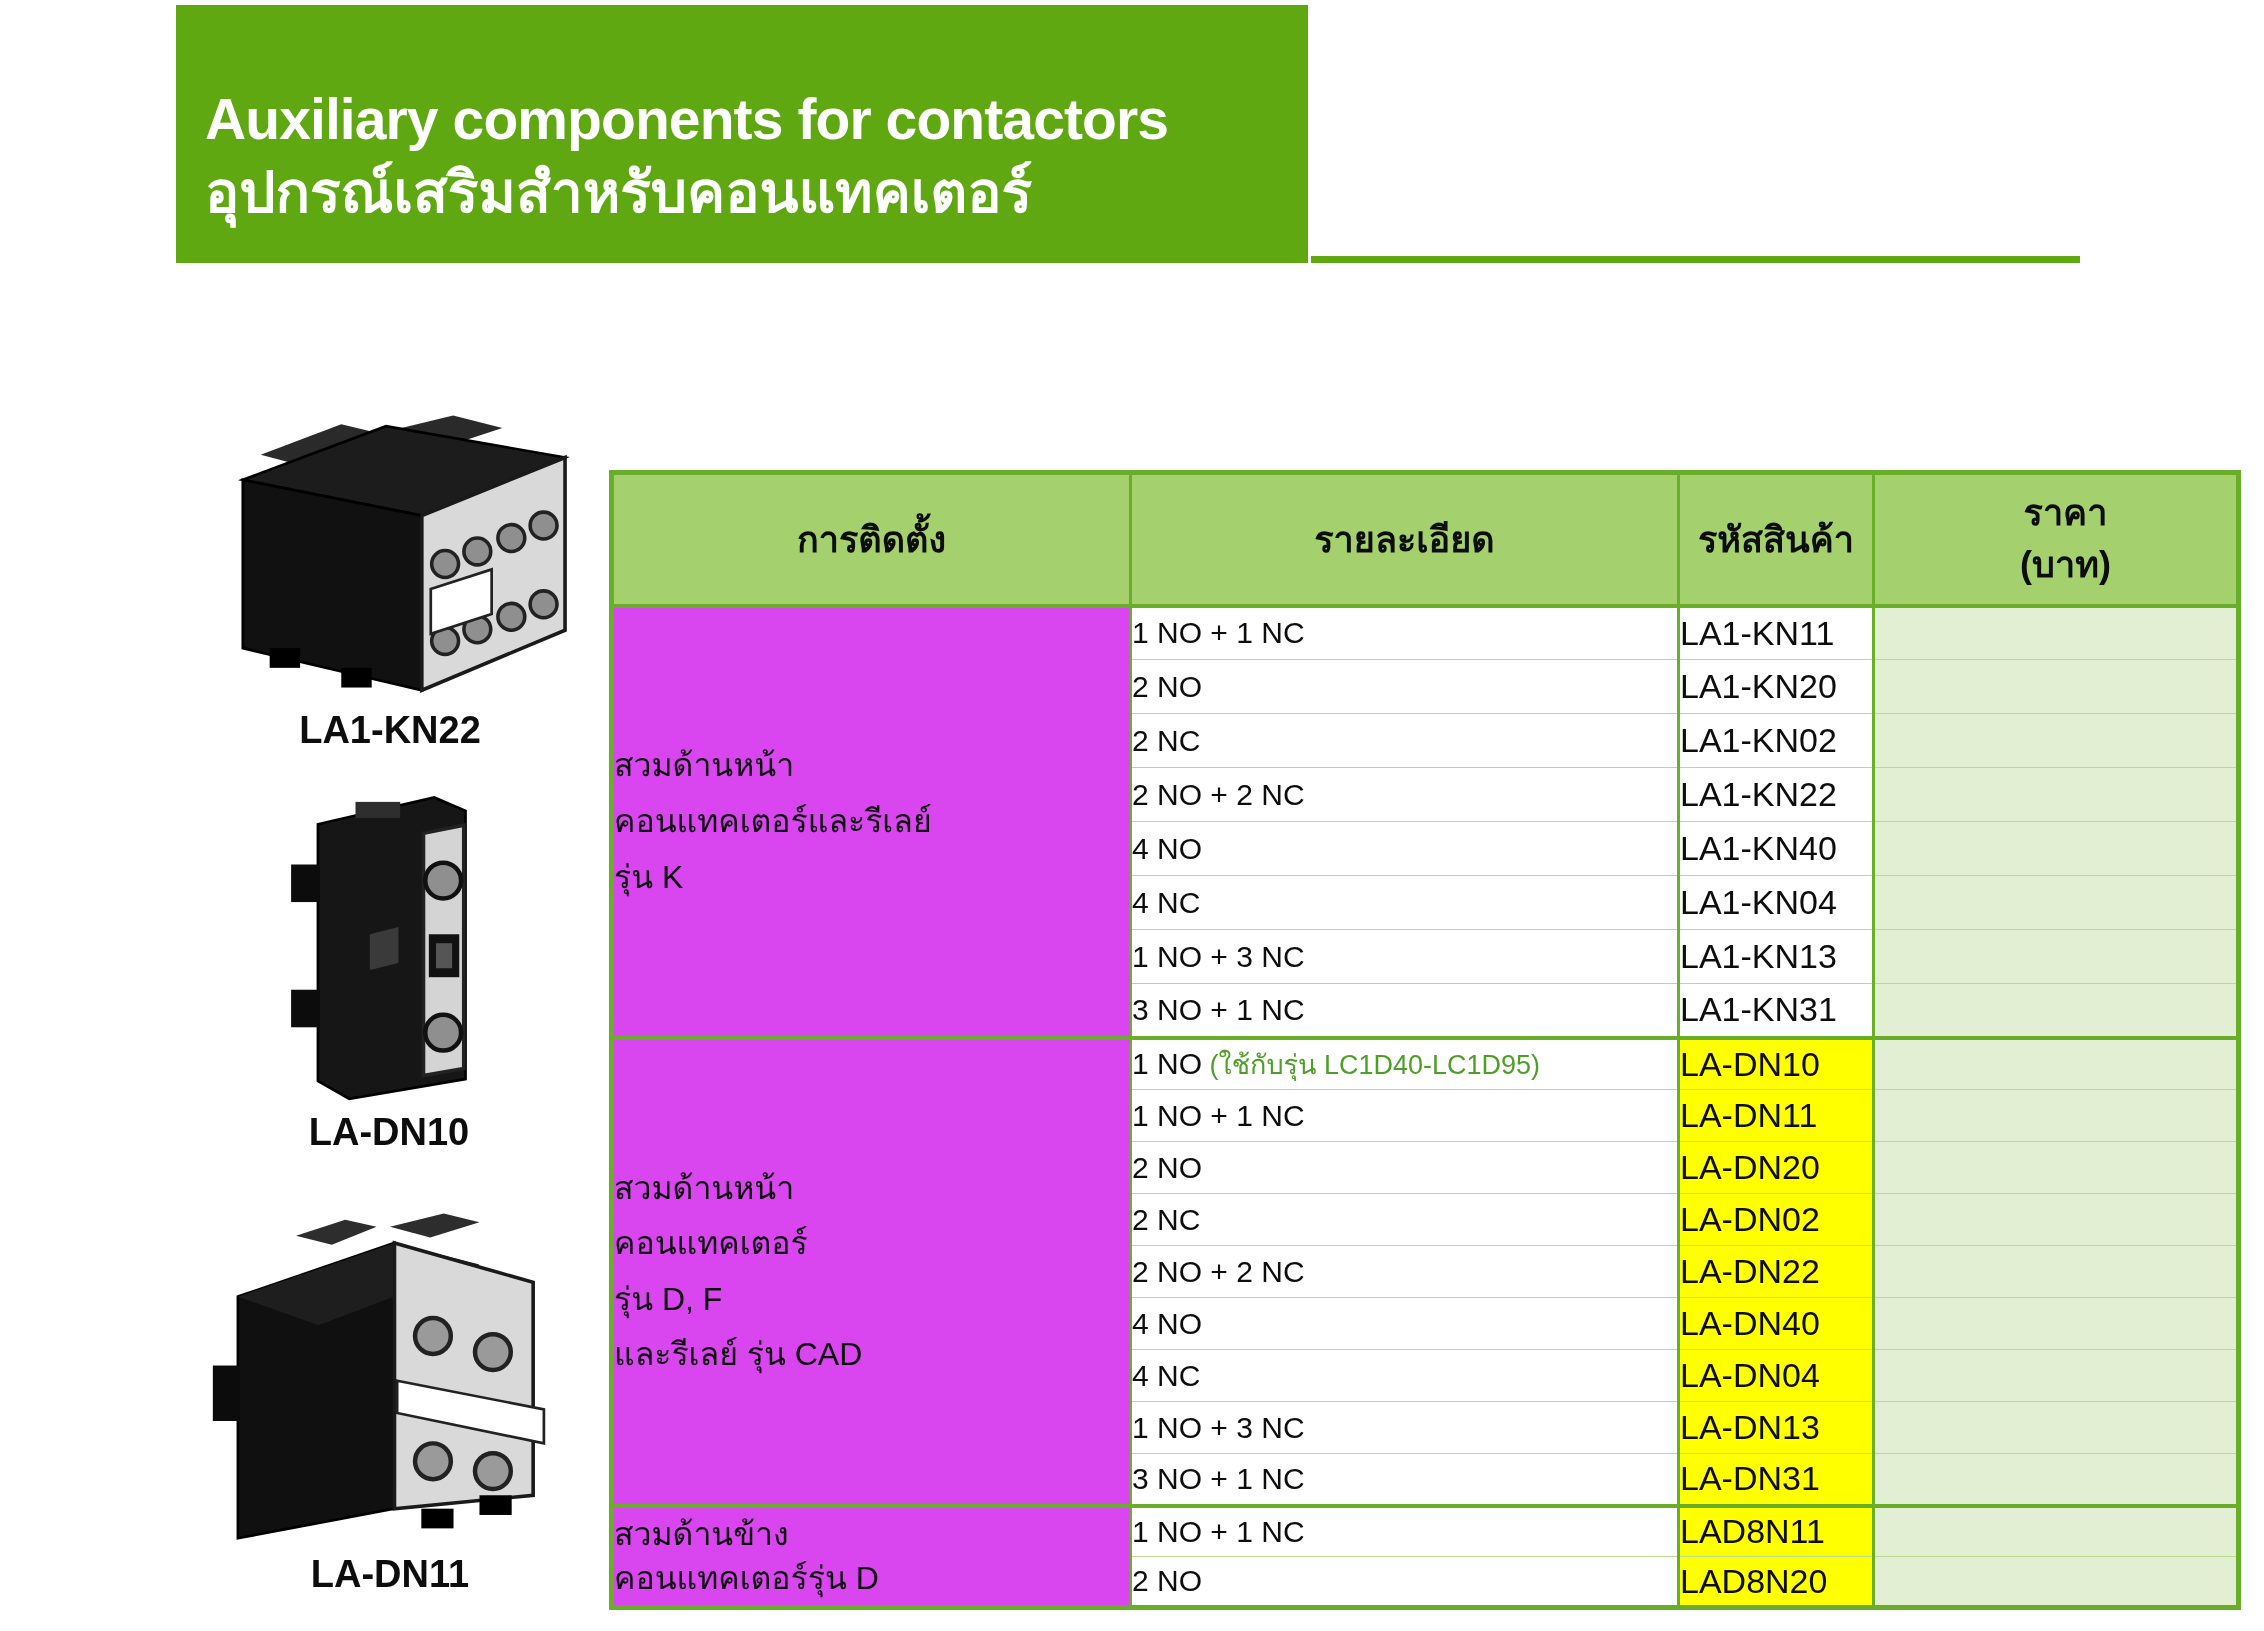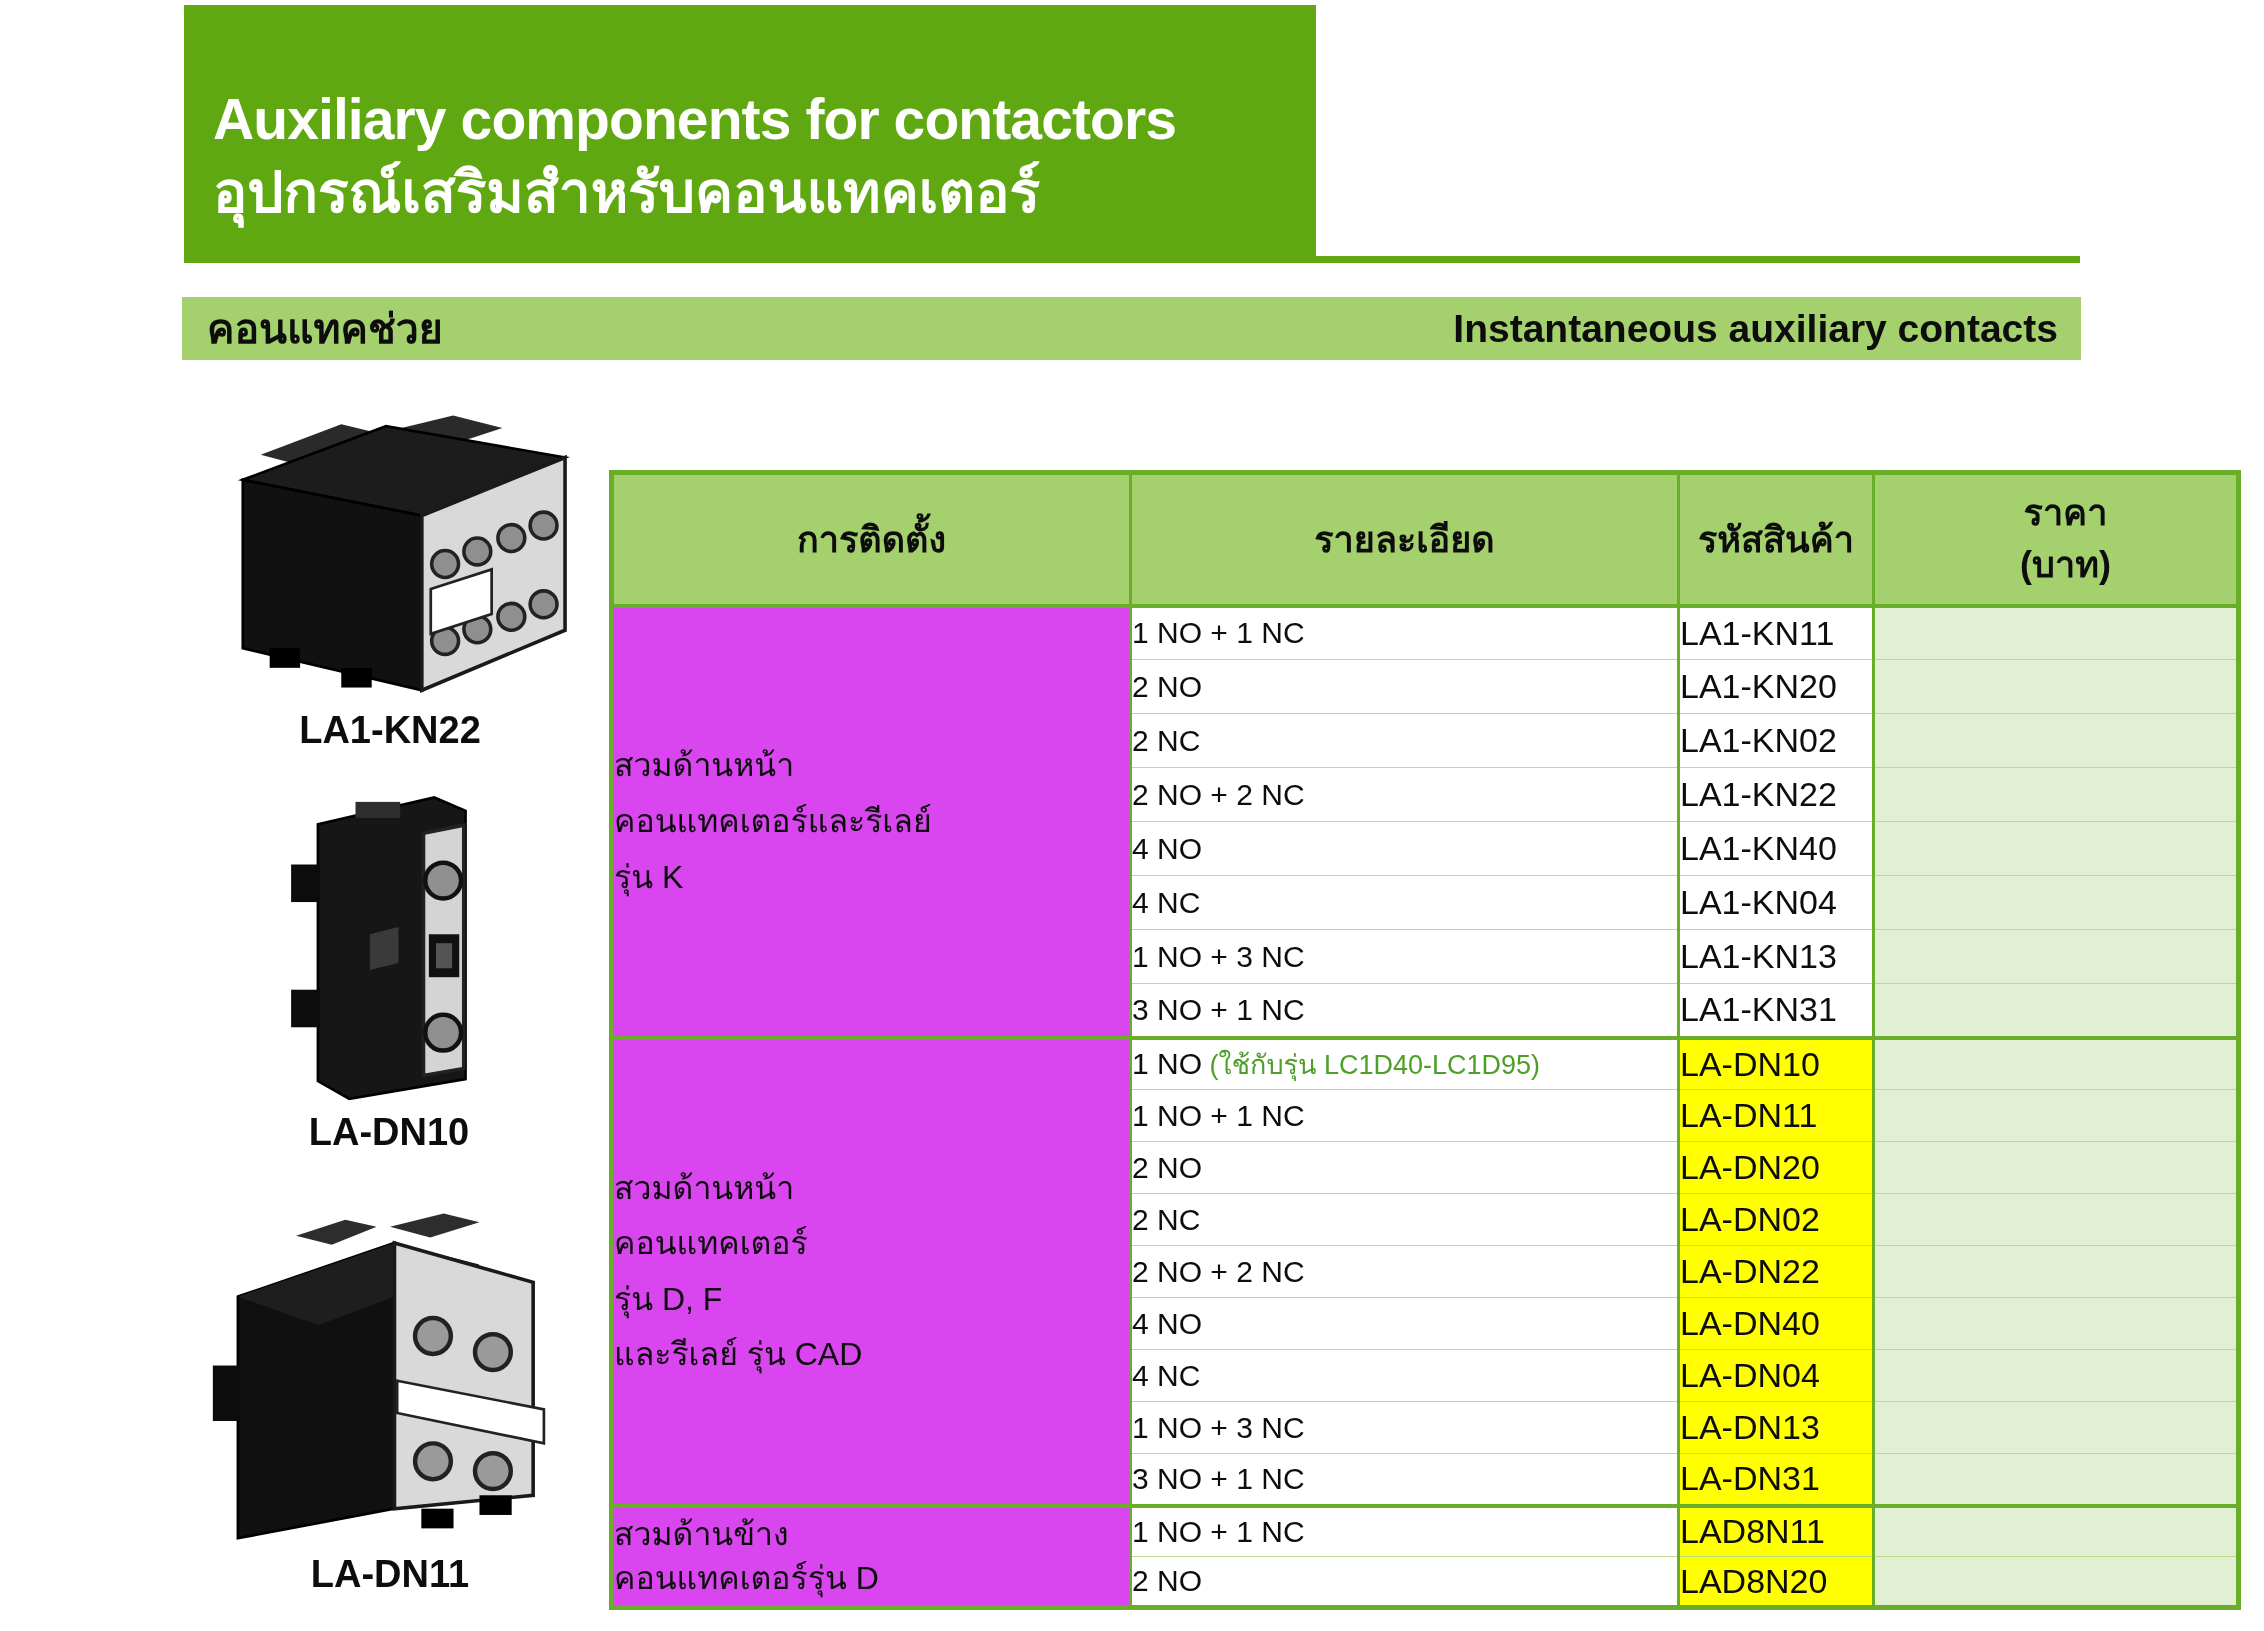--- a/index.html
+++ b/index.html
@@ -11,21 +11,21 @@
     --hl-yellow:#ffff00;
     --note-green:#4f9e28;
   }
   *{margin:0;padding:0;box-sizing:border-box;}
   html,body{background:#ffffff;}
   body{font-family:"Liberation Sans","DejaVu Sans",sans-serif;color:#111;}
   .canvas{position:relative;width:2264px;height:1632px;background:#fff;overflow:hidden;}
 
   
   .header-banner{
-    position:absolute;left:184px;top:4.5px;width:1132px;height:258px;
+    position:absolute;left:176px;top:4.5px;width:1132px;height:258px;
     background:var(--green-dark);color:#fff;padding:86px 0 0 29px;
   }
   .header-banner .title{font-size:57px;font-weight:bold;letter-spacing:-0.9px;line-height:1.0;}
   .header-banner .subtitle{font-size:57px;font-weight:bold;margin-top:16px;line-height:1.0;}
   .header-underline{
     position:absolute;left:1311px;top:256px;width:769px;height:7.2px;background:var(--green-dark);
   }
 
   
   .section-bar{
@@ -82,24 +82,20 @@
 <body>
 
 <div class="canvas">
 
   <div class="header-banner">
     <div class="title">Auxiliary components for contactors</div>
     <div class="subtitle">อุปกรณ์เสริมสำหรับคอนแทคเตอร์</div>
   </div>
   <div class="header-underline"></div>
 
-  <div class="section-bar">
-    <span class="thai">คอนแทคช่วย</span>
-    <span class="eng">Instantaneous auxiliary contacts</span>
-  </div>
 
   <div class="figure fig-1">
     <span>
       <svg width="367" height="296" viewBox="0 0 410 330">
         <polygon points="60,62 150,28 200,40 120,78" fill="#2a2a2a"></polygon>
         <polygon points="185,40 275,18 330,32 245,60" fill="#2a2a2a"></polygon>
         <polygon points="40,90 200,30 400,65 240,130" fill="#1c1c1c" stroke="#000" stroke-width="3"></polygon>
         <polygon points="40,90 240,130 240,325 40,278" fill="#111" stroke="#000" stroke-width="3"></polygon>
         <polygon points="240,130 400,65 400,258 240,325" fill="#d9d9d9" stroke="#1a1a1a" stroke-width="4"></polygon>
         <g fill="#8f8f8f" stroke="#222" stroke-width="4">

